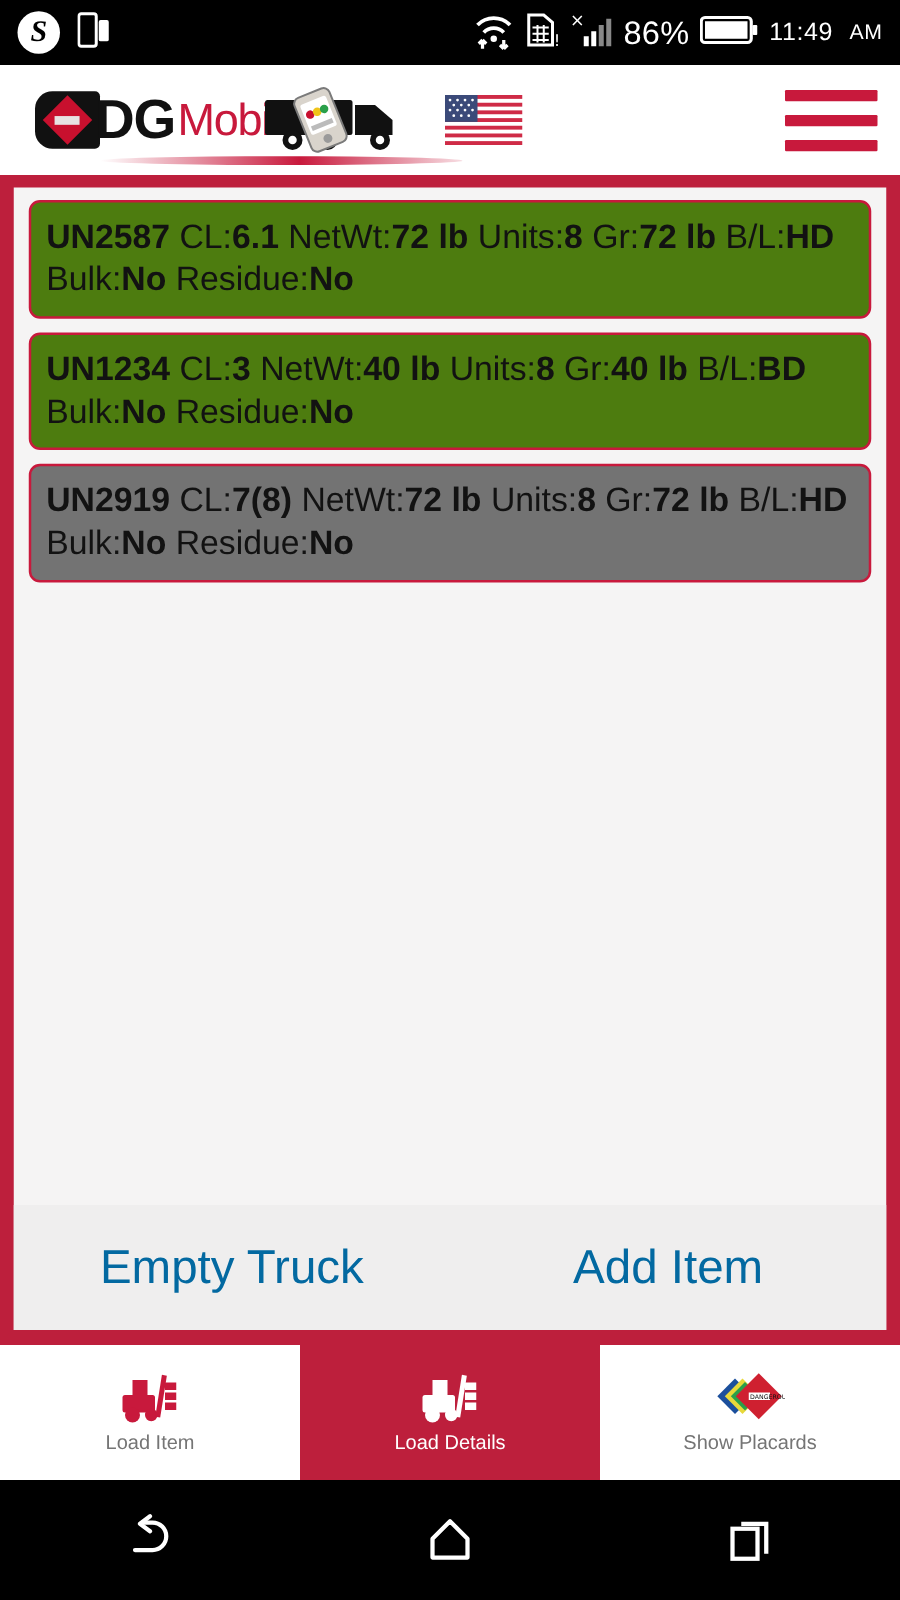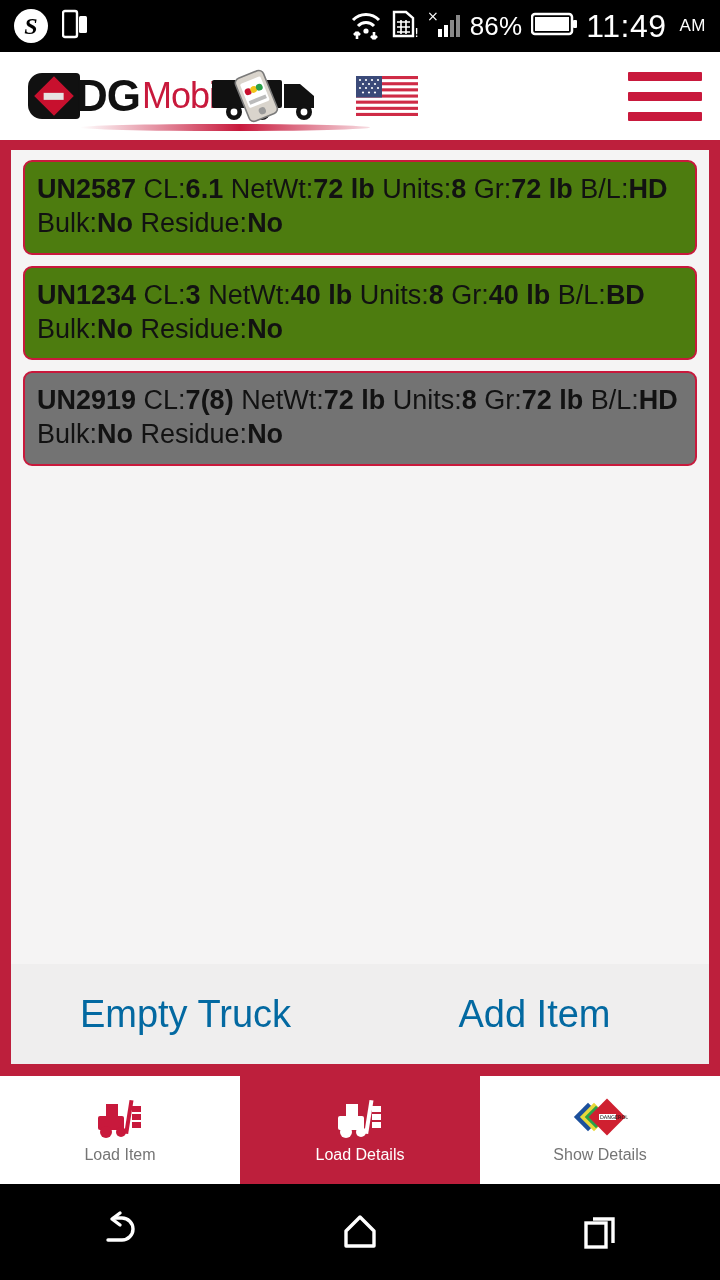--- a/index.html
+++ b/index.html
@@ -19,21 +19,21 @@
   .sb-left { display: flex; align-items: center; gap: 14px; }
   .sb-right { margin-left: auto; display: flex; align-items: center; gap: 9px; }
   .skype-icon {
     width: 34px; height: 34px; border-radius: 50%; background: #fff; color: #000;
     font-size: 24px; font-weight: bold; font-style: italic;
     display: flex; align-items: center; justify-content: center; line-height: 1;
     font-family: "Liberation Serif", serif;
   }
   .cast-icon { display: block; }
   .battery-pct { font-size: 26px; letter-spacing: .2px; }
-  .clock { font-size: 32px; letter-spacing: .5px; }
+  .clock { font-size: 20px; letter-spacing: .5px; }
   .ampm { font-size: 17px; margin-left: 4px; letter-spacing: .5px; }
 
   
   .appbar {
     flex: 0 0 88px; background: #fff; display: flex; align-items: center;
     padding: 0 18px 0 28px; position: relative;
   }
   .logo-wrap { display: flex; align-items: center; position: relative; justify-content: space-between; }
   .logo-dg { display: flex; align-items: center; }
   .logo-d-box {
@@ -343,21 +343,21 @@
       <span class="tab-icon">
         <svg width="56" height="44" viewBox="0 0 56 44">
           <rect x="6" y="11" width="20" height="20" transform="rotate(45 16 21)" fill="#1b4f9c"></rect>
           <rect x="12" y="11" width="20" height="20" transform="rotate(45 22 21)" fill="#e8d83a"></rect>
           <rect x="16" y="13" width="16" height="16" transform="rotate(45 24 21)" fill="#2aa04a"></rect>
           <rect x="22" y="8" width="26" height="26" transform="rotate(45 35 21)" fill="#cf2030"></rect>
           <rect x="27" y="18" width="17" height="6" fill="#fff"></rect>
           <text x="28" y="23" font-size="5" fill="#111" font-family="DejaVu Sans, sans-serif">DANGEROUS</text>
         </svg>
       </span>
-      <span class="tab-label">Show Details</span>
+      <span class="tab-label">Show Placards</span>
     </div>
   </div>
 
   <div class="navbar">
     <div class="nav-btn">
       <svg width="48" height="44" viewBox="0 0 48 44">
         <path d="M12 30 h14 a11 11 0 0 0 0-22 h-8" fill="none" stroke="#fff" stroke-width="3.4" stroke-linecap="round"></path>
         <path d="M24 3 L16 9 L24 15" fill="none" stroke="#fff" stroke-width="3.4" stroke-linecap="round" stroke-linejoin="round"></path>
       </svg>
     </div>

